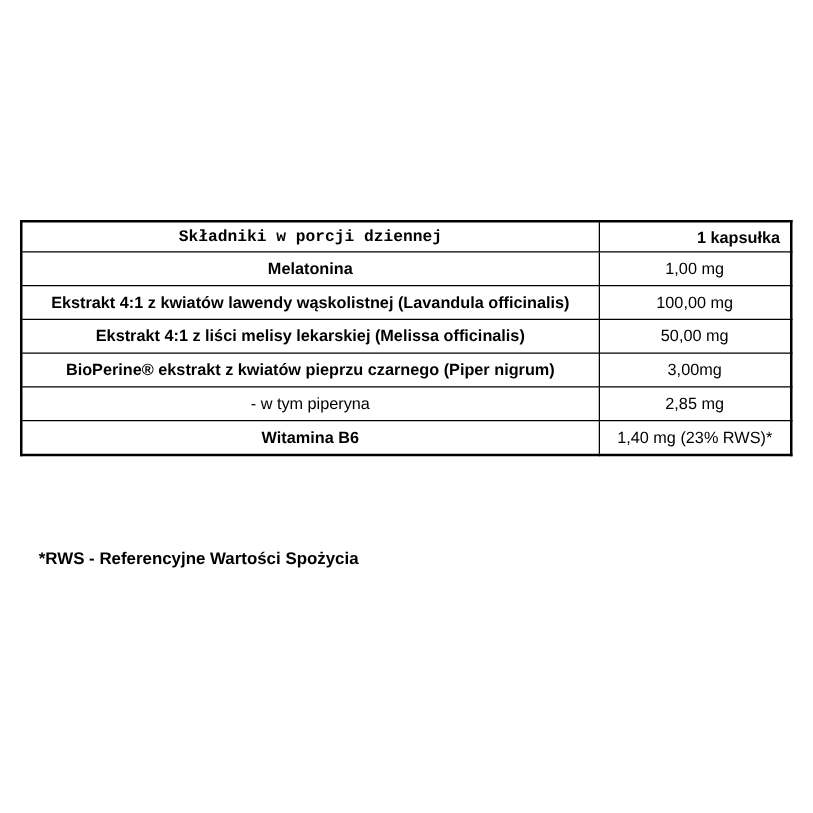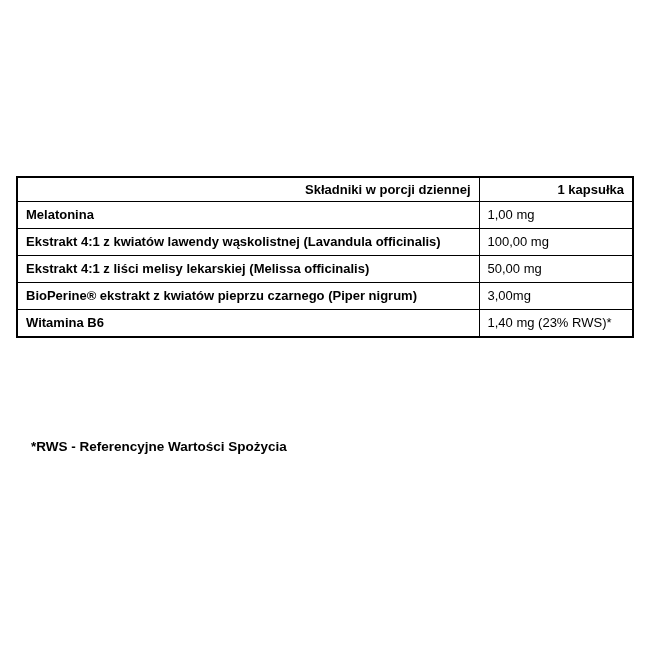--- a/index.html
+++ b/index.html
@@ -31,34 +31,35 @@
     font-size: 13px;
     line-height: 16px;
     padding: 0 8px;
     vertical-align: middle;
     overflow: hidden;
     white-space: nowrap;
   }
   table.facts thead th { height: 23px; }
   table.facts tbody td { height: 26px; }
   th.ing-h {
-    text-align: right;
+    text-align: center;
     font-weight: bold;
+    font-family: Liberation Mono, monospace;
   }
   th.amt-h {
     text-align: right;
     font-weight: bold;
   }
   td.ing {
-    text-align: left;
+    text-align: center;
     font-weight: normal;
   }
   td.ing.b { font-weight: bold; }
   td.amt {
-    text-align: left;
+    text-align: center;
     font-weight: normal;
   }
   .footnote {
     position: absolute;
     left: 31px;
     top: 439px;
     font-size: 13.5px;
     font-weight: bold;
     white-space: nowrap;
   }
@@ -89,20 +90,24 @@
         </tr>
         <tr>
           <td class="ing b">Ekstrakt 4:1 z liści melisy lekarskiej (Melissa officinalis)</td>
           <td class="amt">50,00 mg</td>
         </tr>
         <tr>
           <td class="ing b">BioPerine® ekstrakt z kwiatów pieprzu czarnego (Piper nigrum)</td>
           <td class="amt">3,00mg</td>
         </tr>
         <tr>
+          <td class="ing">- w tym piperyna</td>
+          <td class="amt">2,85 mg</td>
+        </tr>
+        <tr>
           <td class="ing b">Witamina B6</td>
           <td class="amt">1,40 mg (23% RWS)*</td>
         </tr>
       </tbody>
   </table>
 </div>
 
 <div class="footnote">*RWS - Referencyjne Wartości Spożycia</div>
 
 </body></html>

